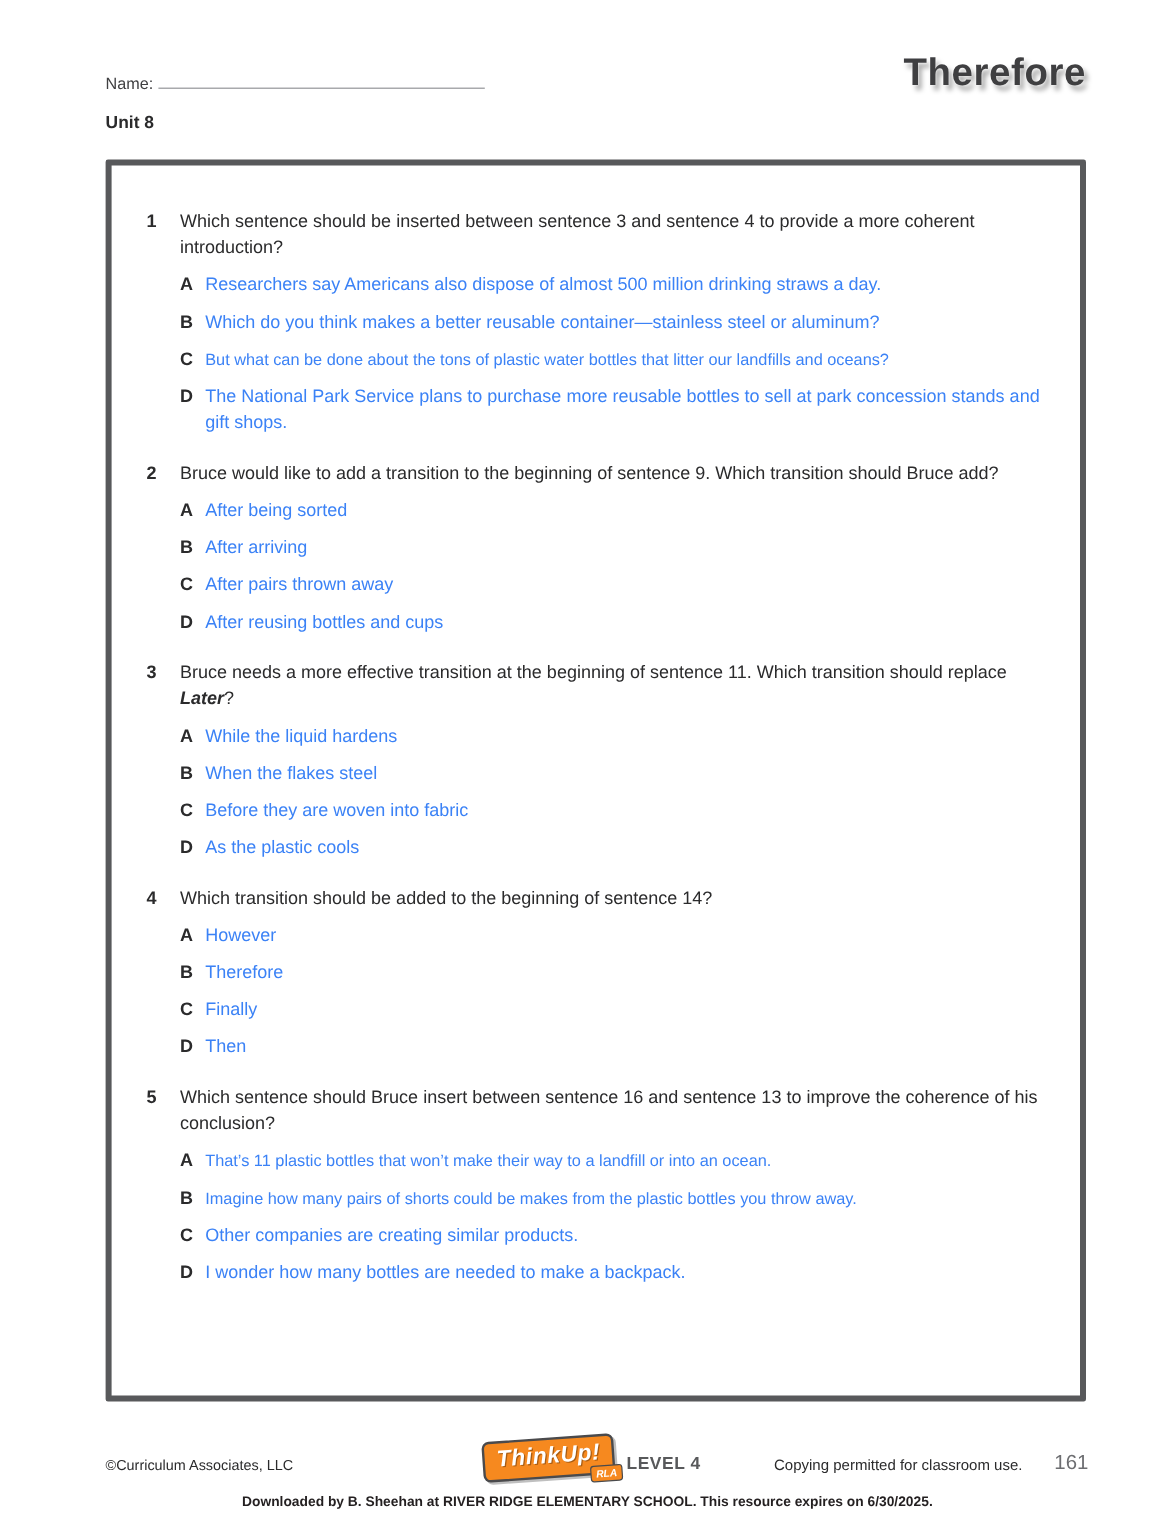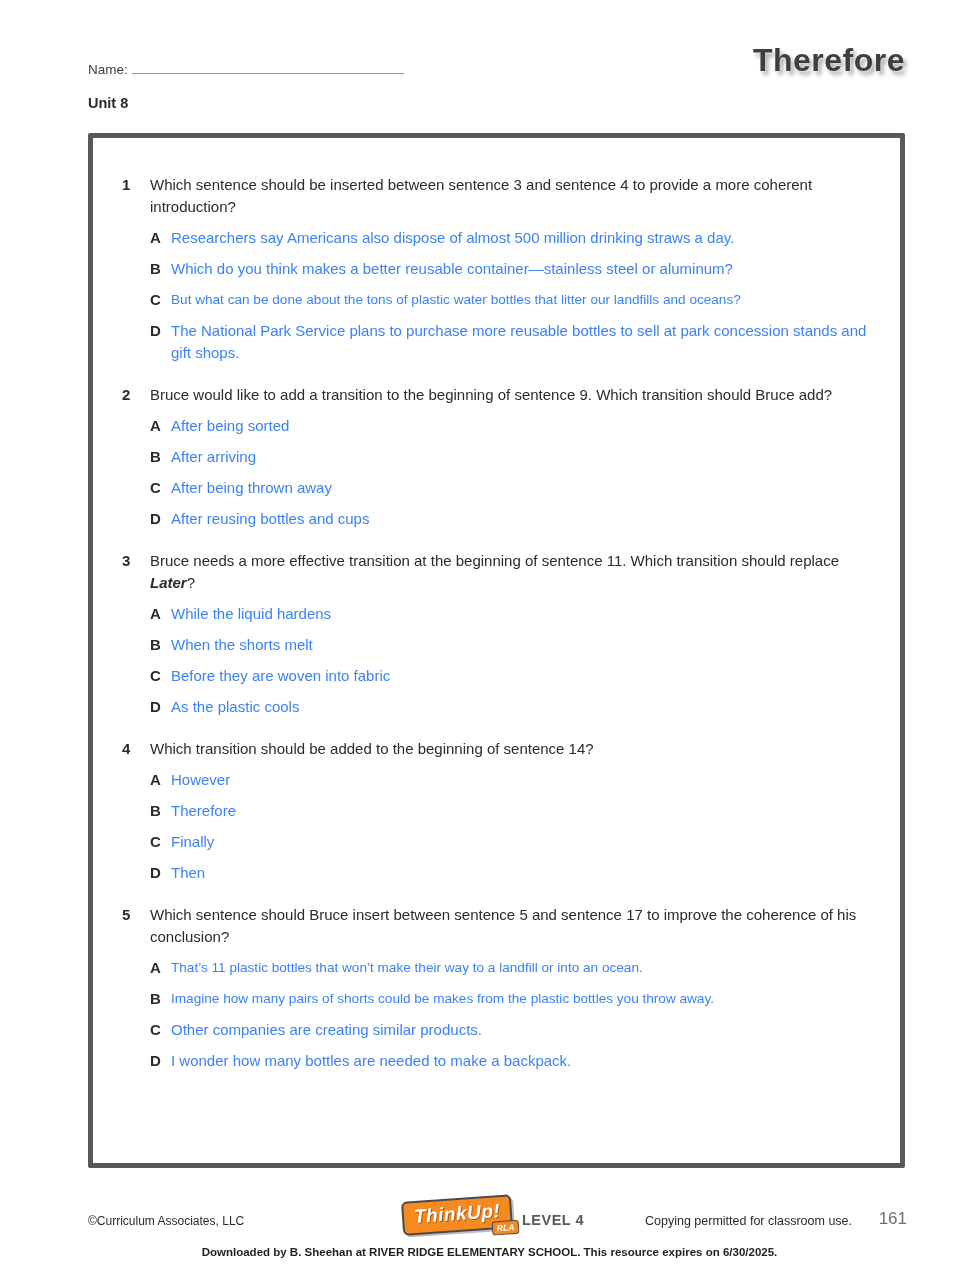--- a/index.html
+++ b/index.html
@@ -94,40 +94,40 @@
         <div class="choice">
           <span class="letter">A</span>
           <span class="ctext">After being sorted</span>
         </div>
         <div class="choice">
           <span class="letter">B</span>
           <span class="ctext">After arriving</span>
         </div>
         <div class="choice">
           <span class="letter">C</span>
-          <span class="ctext">After being thrown away</span>
+          <span class="ctext">After pairs thrown away</span>
         </div>
         <div class="choice">
           <span class="letter">D</span>
           <span class="ctext">After reusing bottles and cups</span>
         </div>
       </div>
     </div>
 
     <div class="question">
       <div class="qnum">3</div>
       <div class="qbody">
         <p class="stem"><span>Bruce needs a more effective transition at the beginning of sentence 11. Which transition should replace </span><span class="emph">Later</span><span>?</span></p>
         <div class="choice">
           <span class="letter">A</span>
           <span class="ctext">While the liquid hardens</span>
         </div>
         <div class="choice">
           <span class="letter">B</span>
-          <span class="ctext">When the shorts melt</span>
+          <span class="ctext">When the flakes steel</span>
         </div>
         <div class="choice">
           <span class="letter">C</span>
           <span class="ctext">Before they are woven into fabric</span>
         </div>
         <div class="choice">
           <span class="letter">D</span>
           <span class="ctext">As the plastic cools</span>
         </div>
       </div>
@@ -152,21 +152,21 @@
         <div class="choice">
           <span class="letter">D</span>
           <span class="ctext">Then</span>
         </div>
       </div>
     </div>
 
     <div class="question">
       <div class="qnum">5</div>
       <div class="qbody">
-        <p class="stem">Which sentence should Bruce insert between sentence 5 and sentence 17 to improve the coherence of his conclusion?</p>
+        <p class="stem">Which sentence should Bruce insert between sentence 16 and sentence 13 to improve the coherence of his conclusion?</p>
         <div class="choice">
           <span class="letter">A</span>
           <span class="ctext small">That’s 11 plastic bottles that won’t make their way to a landfill or into an ocean.</span>
         </div>
         <div class="choice">
           <span class="letter">B</span>
           <span class="ctext small">Imagine how many pairs of shorts could be makes from the plastic bottles you throw away.</span>
         </div>
         <div class="choice">
           <span class="letter">C</span>

